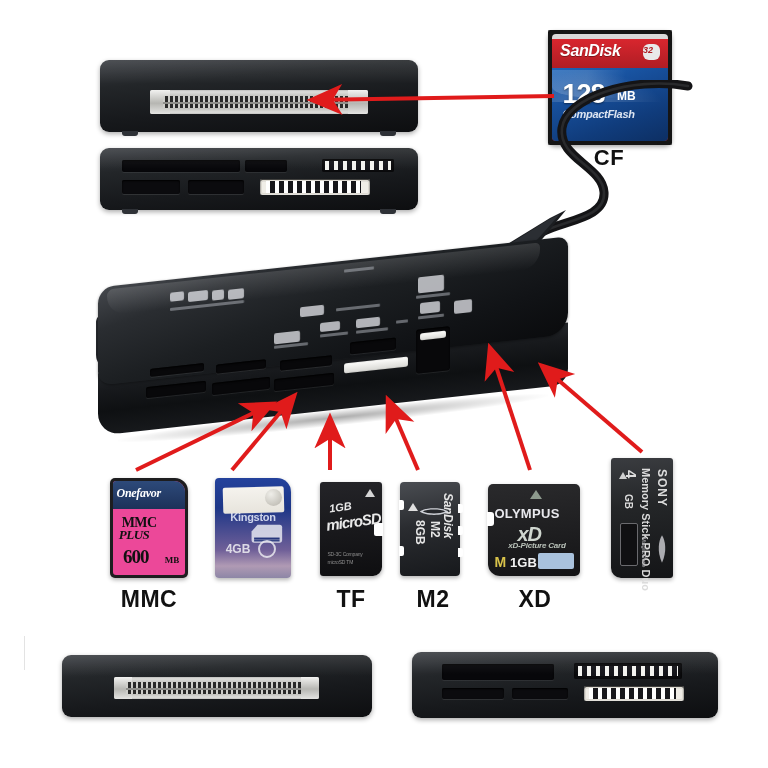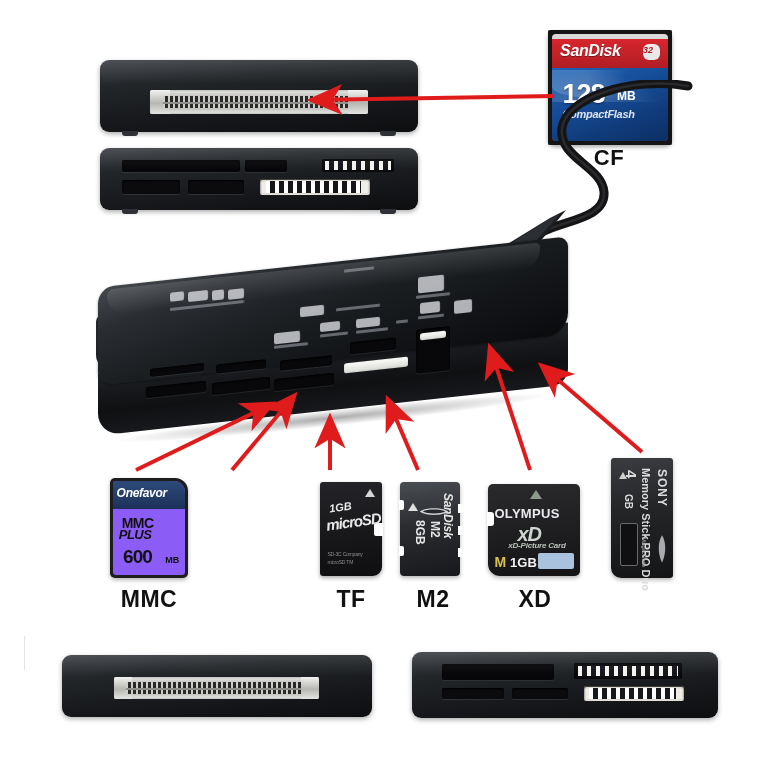--- a/index.html
+++ b/index.html
@@ -189,21 +189,21 @@
 
   
   .card{position:absolute;box-sizing:border-box;}
 
   
   .mmc{
     background:#1d1d1f;border-radius:5px 13px 5px 5px;padding:3px;
     box-shadow:0 2px 4px rgba(0,0,0,.3);
   }
   .mmc .face{
-    position:relative;width:100%;height:100%;background:#8b5cf6;border-radius:3px 11px 3px 3px;overflow:hidden;
+    position:relative;width:100%;height:100%;background:#ec4899;border-radius:3px 11px 3px 3px;overflow:hidden;font-family:Liberation Serif, serif;
   }
   .mmc .band{
     position:absolute;left:0;right:0;top:0;height:30%;
     background:linear-gradient(180deg,#2d4a7a,#1d3159);
   }
   .mmc .brand{
     position:absolute;left:5%;top:5%;color:#fff;font-size:12px;font-weight:bold;
     font-style:italic;letter-spacing:-.3px;
   }
   .mmc .t1{position:absolute;left:12%;top:36%;color:#111;font-size:14px;font-weight:bold;letter-spacing:-.5px;}
@@ -435,20 +435,32 @@
       <div class="band"></div>
       <div class="brand">Onefavor</div>
       <div class="t1">MMC</div>
       <div class="t2">PLUS</div>
       <div class="t3">600</div>
       <div class="t4">MB</div>
     </div>
   </div>
   <div class="label" style="left:100px;top:586px;width:98px;font-size:23px;">MMC</div>
 
+  <div class="card sd" style="left:215px;top:478px;width:76px;height:100px;">
+    <div class="plate"></div>
+    <div class="circle"></div>
+    <div class="kbrand">Kingston</div>
+    <svg class="sdhc" viewBox="0 0 40 28">
+      <path d="M30 2 L36 2 A3 3 0 0 1 39 5 L39 20 A3 3 0 0 1 36 23 L6 23 A3 3 0 0 1 3 20 L3 10 L10 2 Z" fill="#e9eaf2" opacity=".92"></path>
+      <rect x="6" y="17" width="30" height="2.5" fill="#22337a"></rect>
+      <rect x="6" y="20" width="30" height="1.6" fill="#22337a"></rect>
+    </svg>
+    <div class="cap">4GB</div>
+    <div class="cls"></div>
+  </div>
 
   <div class="card tf" style="left:320px;top:482px;width:62px;height:94px;">
     <div class="notch"></div>
     <div class="tri"></div>
     <div class="c1">1GB</div>
     <div class="c2">microSD</div>
     <div class="c3">SD-3C Company</div>
     <div class="c4">microSD TM</div>
   </div>
   <div class="label" style="left:306px;top:586px;width:90px;font-size:23px;">TF</div>

